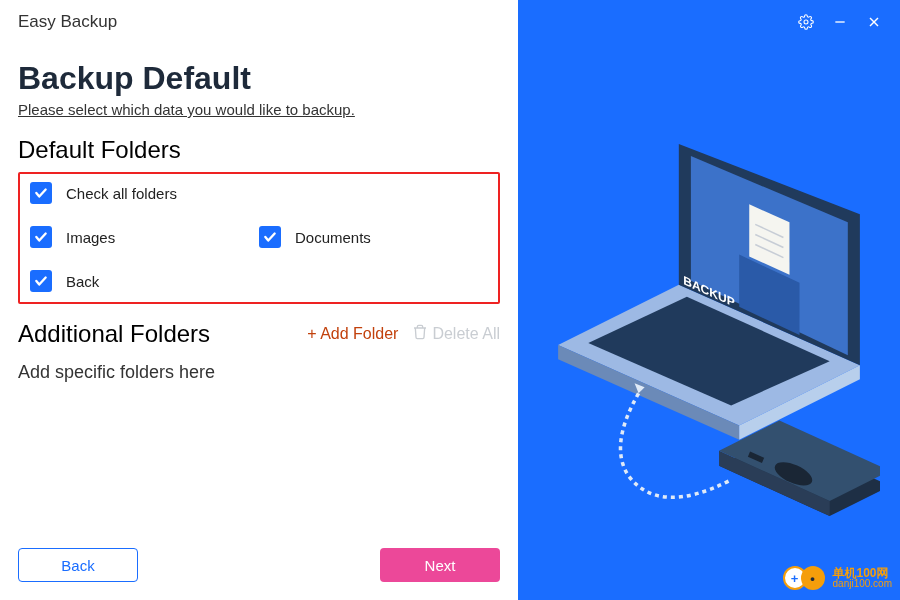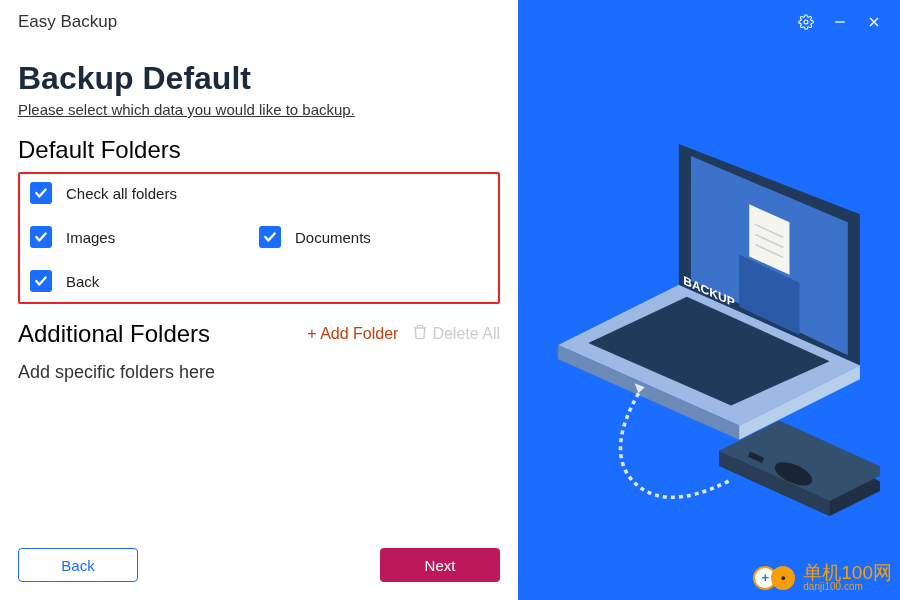--- a/index.html
+++ b/index.html
@@ -29,38 +29,38 @@
     .additional-actions { display: flex; align-items: center; gap: 14px; }
     .add-folder-btn { color: #c2410c; font-size: 16px; font-weight: 400; cursor: pointer; background: none; border: none; }
     .delete-all-btn { color: #c9cdd2; font-size: 16px; font-weight: 500; cursor: pointer; background: none; border: none; display: flex; align-items: center; gap: 4px; }
     .delete-all-btn svg { width: 16px; height: 16px; }
     
     .placeholder-text { font-size: 18px; color: #333; }
     
     .bottom-bar { position: absolute; bottom: 18px; left: 18px; right: 18px; display: flex; justify-content: space-between; }
     .btn { width: 120px; height: 34px; border-radius: 4px; font-size: 15px; font-weight: 500; cursor: pointer; display: flex; align-items: center; justify-content: center; }
     .btn-back { background: #fff; border: 1.5px solid #1a6dff; color: #1a6dff; }
-    .btn-next { background: #be185d; border: none; color: #fff; }
+    .btn-next { background: #ec4899; border: none; color: #fff; }
     
     
     .window-controls { position: absolute; top: 14px; right: 18px; display: flex; gap: 18px; align-items: center; }
     .win-icon { width: 16px; height: 16px; color: #fff; cursor: pointer; display: flex; align-items: center; justify-content: center; }
     .win-icon svg { width: 100%; height: 100%; }
     
     
     .illustration { position: absolute; top: 140px; left: 20px; right: 20px; bottom: 80px; }
     
     
     .watermark { position: absolute; bottom: 8px; right: 8px; display: flex; align-items: center; gap: 6px; }
     .wm-icon-wrap { width: 44px; height: 28px; position: relative; }
     .wm-circle { width: 24px; height: 24px; border-radius: 50%; position: absolute; display:flex; align-items:center; justify-content:center; font-weight:700; font-size:13px;}
     .wm-c1 { left: 0; top: 2px; border: 2px solid #f59e0b; background: #fff; color:#1a6dff;}
     .wm-c2 { left: 18px; top: 2px; background: #f59e0b; color:#1e2a3a;}
     .wm-text { display: flex; flex-direction: column; line-height: 1; }
-    .wm-cn { font-size: 19px; font-weight: 400; color: #f59e0b; }
+    .wm-cn { font-size: 12px; font-weight: 700; color: #f59e0b; }
     .wm-url { font-size: 10px; color: #f59e0b; }
   </style>
 </head>
 <body>
 
 <div class="left-panel">
   <div class="app-title">Easy Backup</div>
 
   <h1 class="page-title">Backup Default</h1>
   <p class="page-desc">Please select which data you would like to backup.</p>

